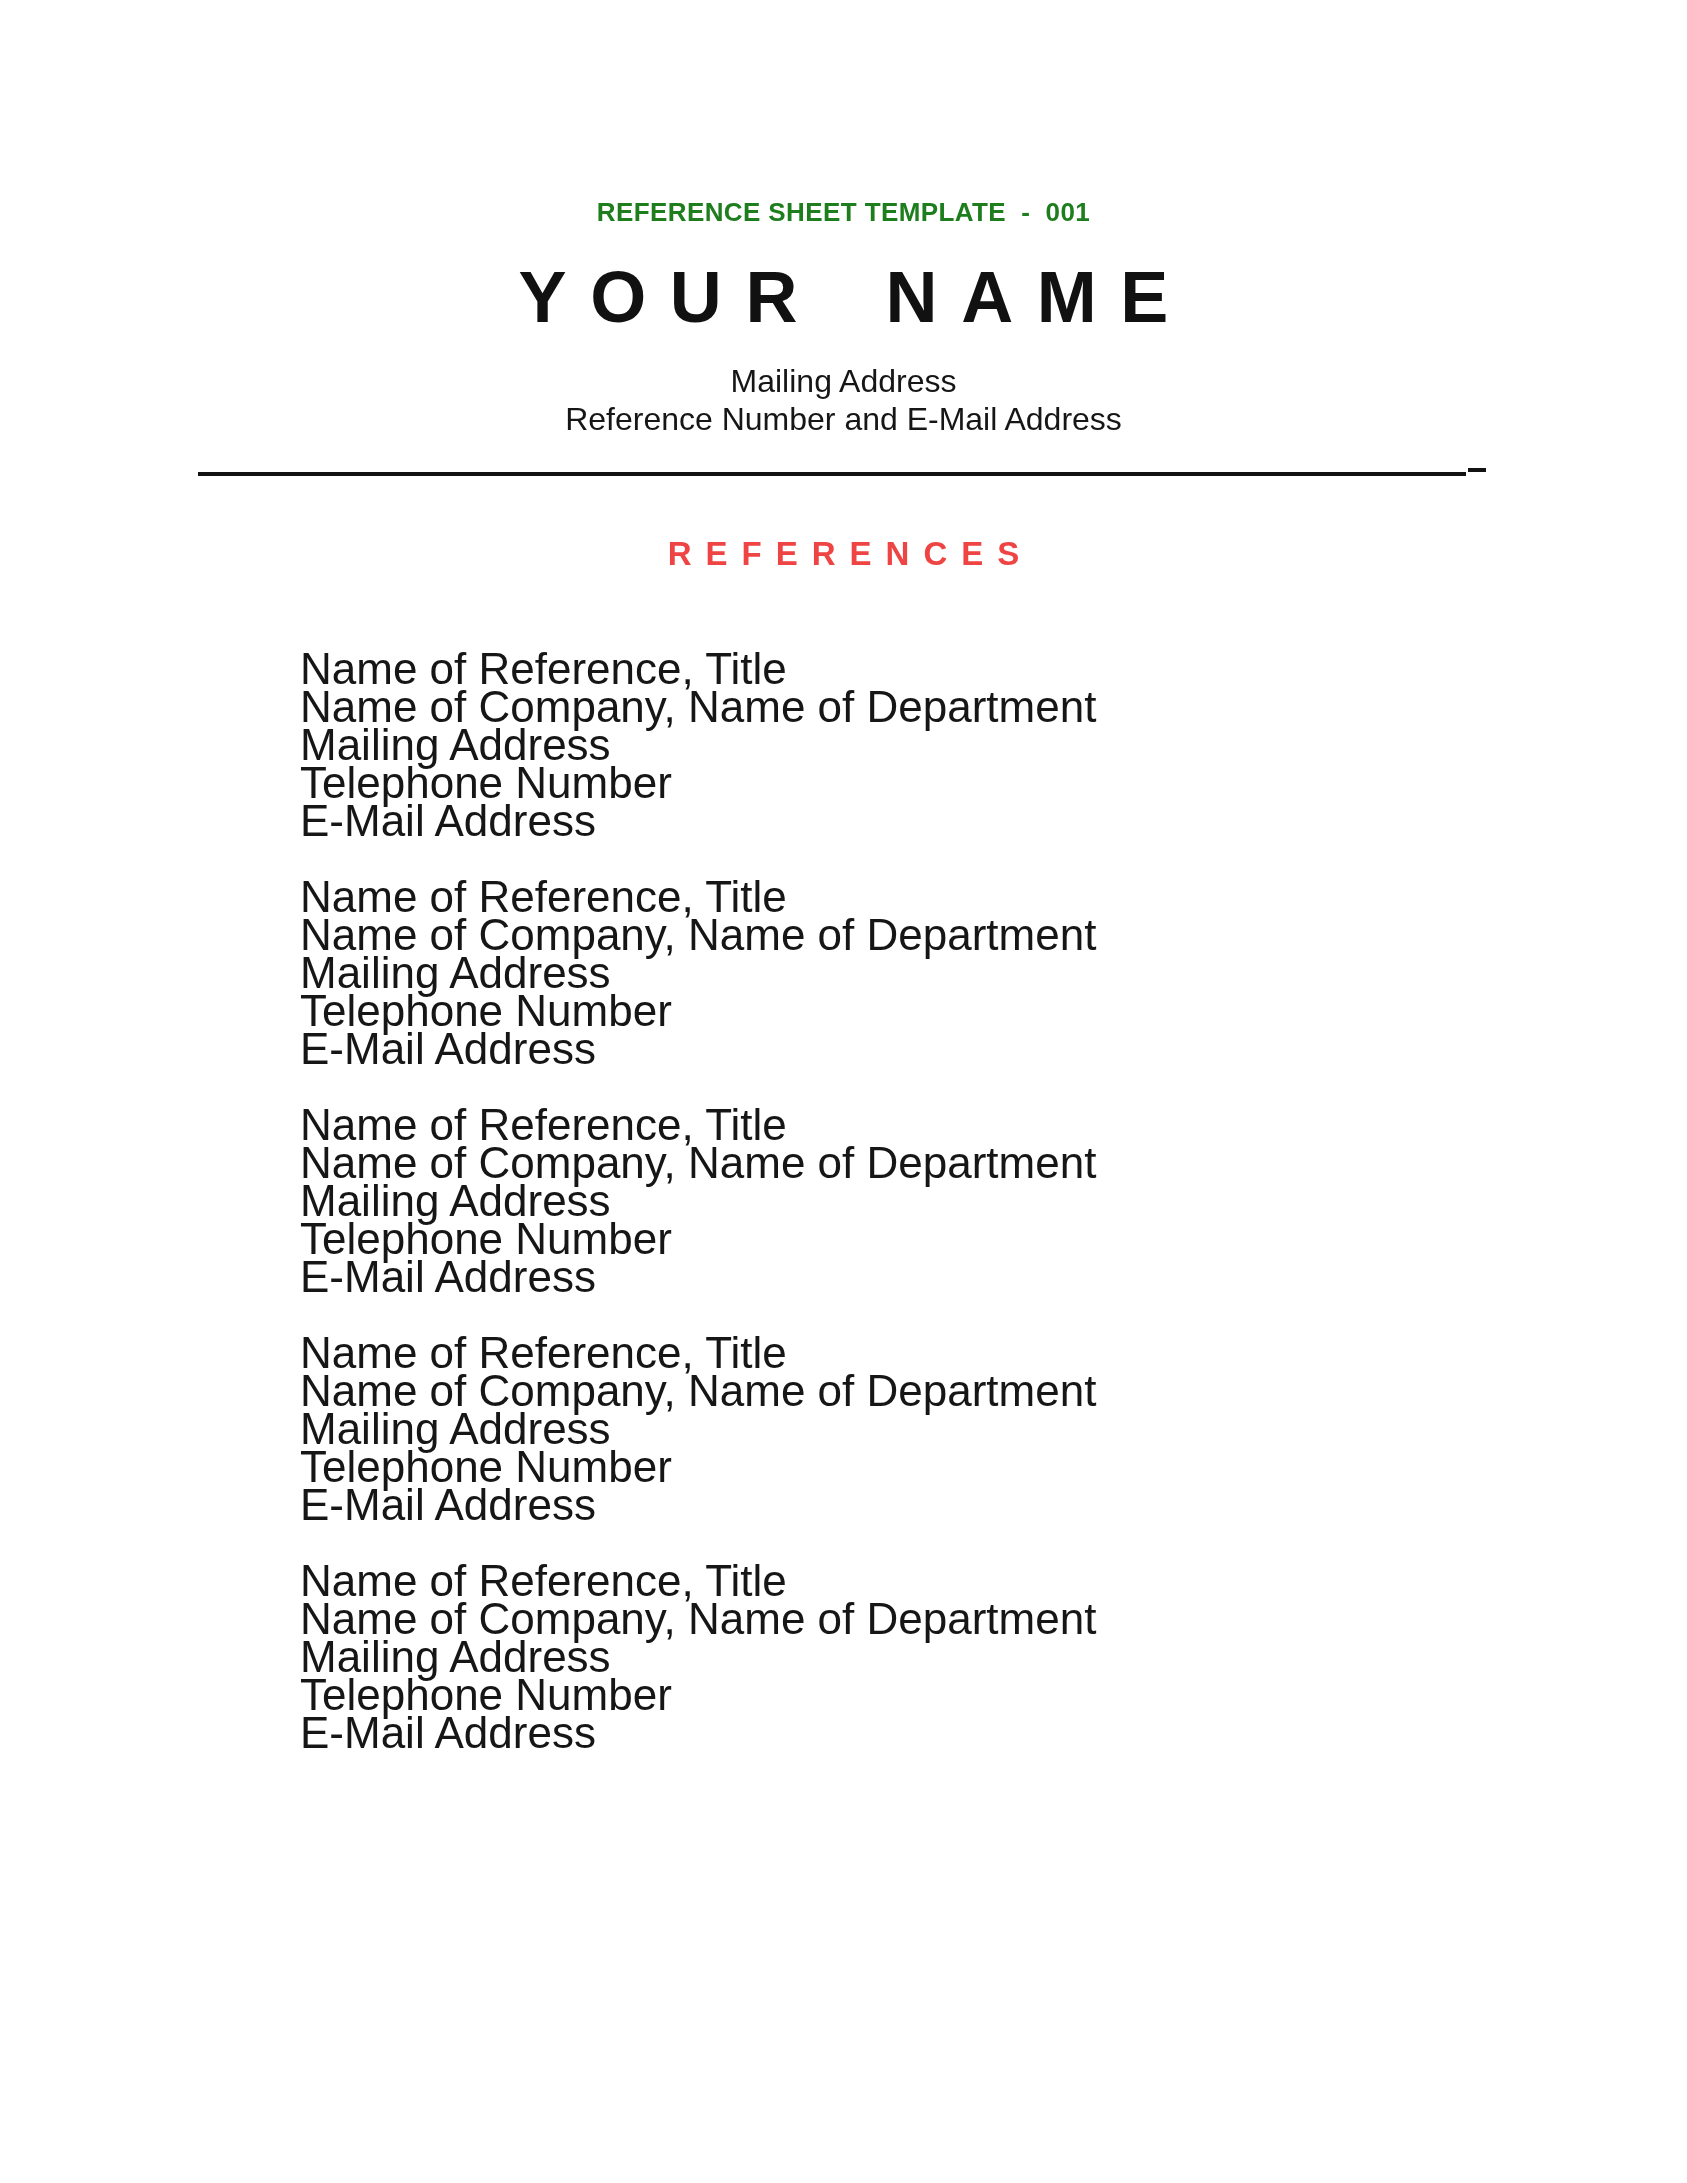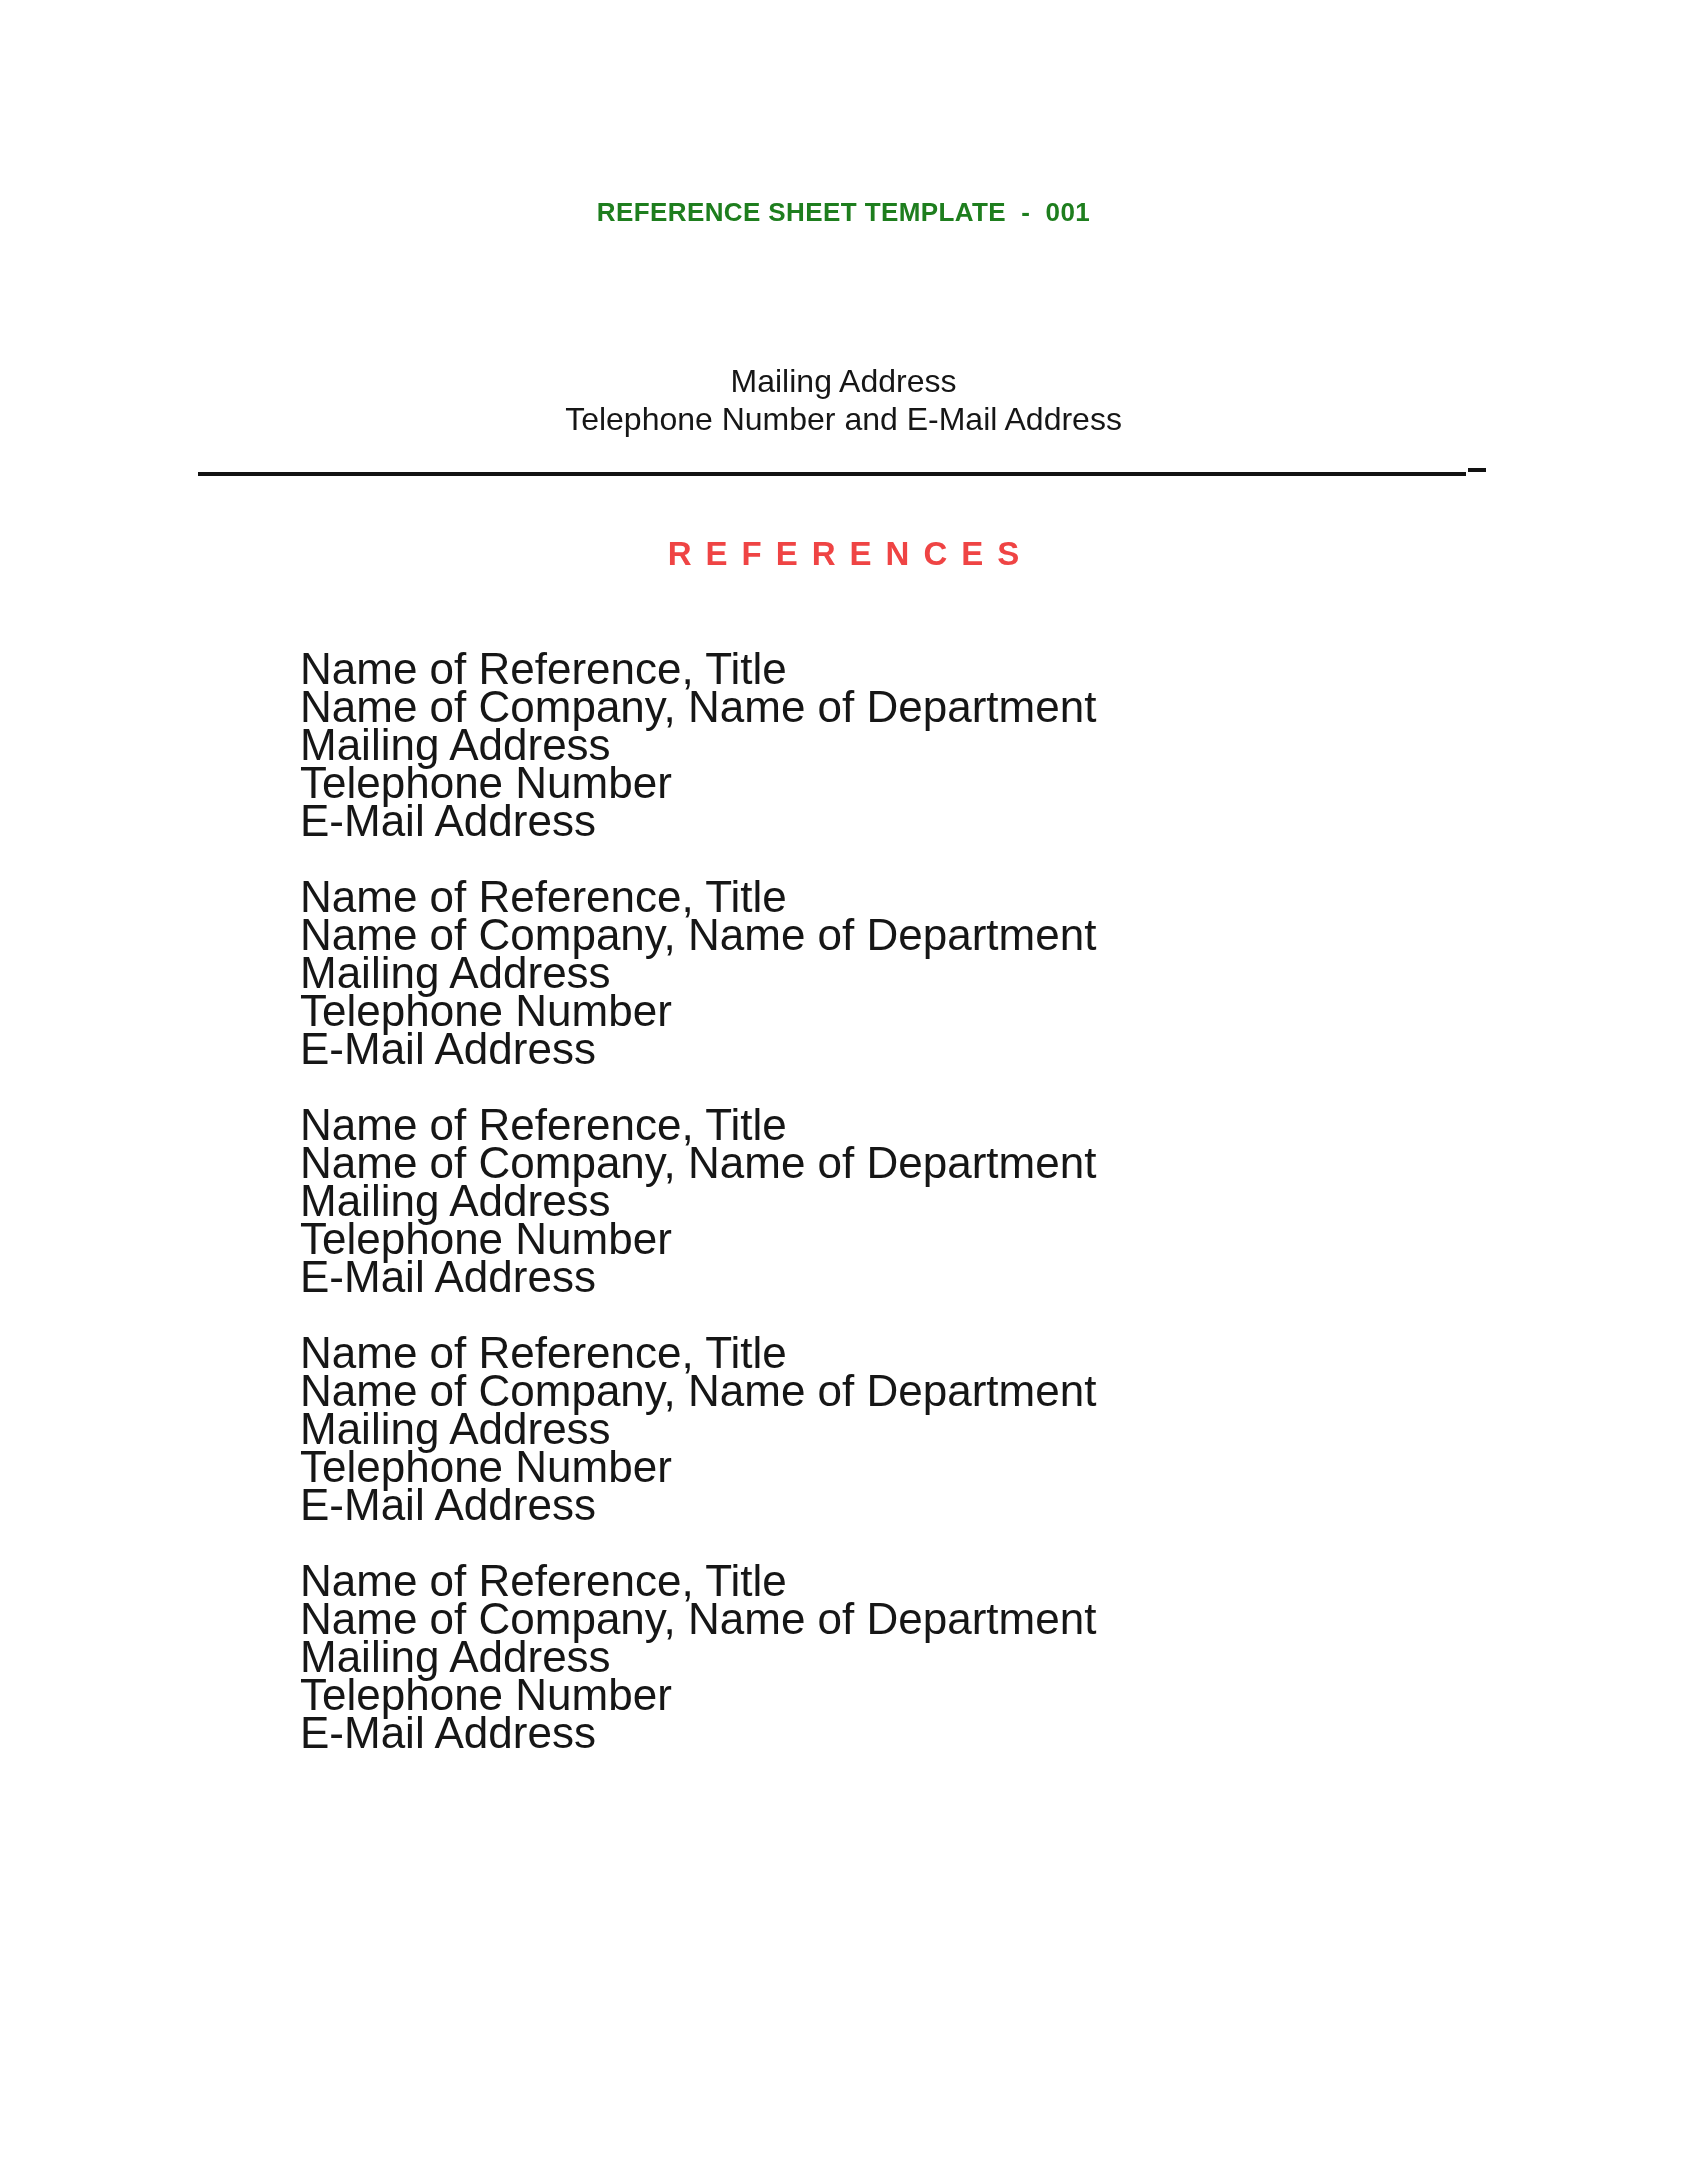--- a/index.html
+++ b/index.html
@@ -100,24 +100,25 @@
   .ref-block.b4 { top: 1562px; }
   .ref-line { white-space: nowrap; }
 </style>
 </head>
 <body>
 
 <div class="page">
 
   <div class="template-label">REFERENCE SHEET TEMPLATE  -  001</div>
 
+  <div class="person-name">YOUR NAME</div>
 
   <div class="contact-block">
     <div class="contact-line">Mailing Address</div>
-    <div class="contact-line">Telephone Number and E-Mail Address</div>
+    <div class="contact-line">Reference Number and E-Mail Address</div>
   </div>
 
   <div class="divider-line"></div>
   <div class="divider-end-dash"></div>
 
   <div class="references-heading">REFERENCES</div>
 
   <div class="ref-block b0">
     <div class="ref-line">Name of Reference, Title</div>
     <div class="ref-line">Name of Company, Name of Department</div>

